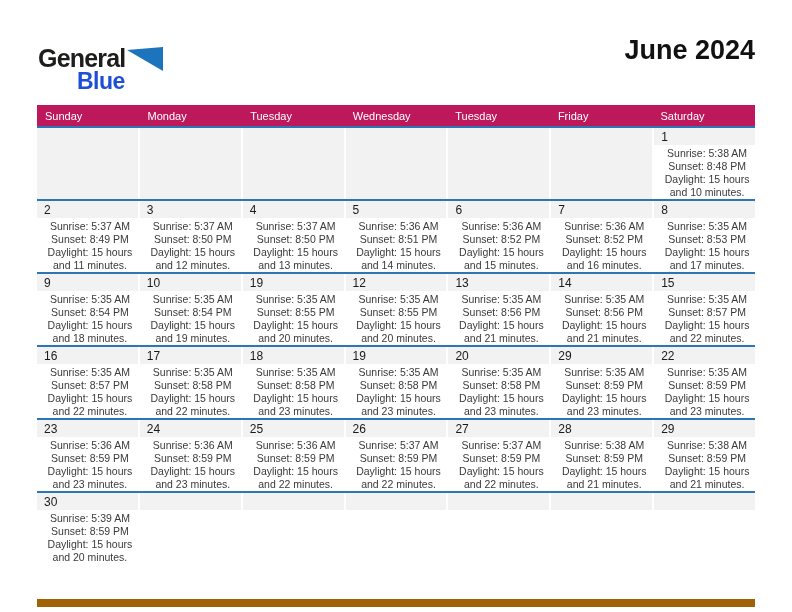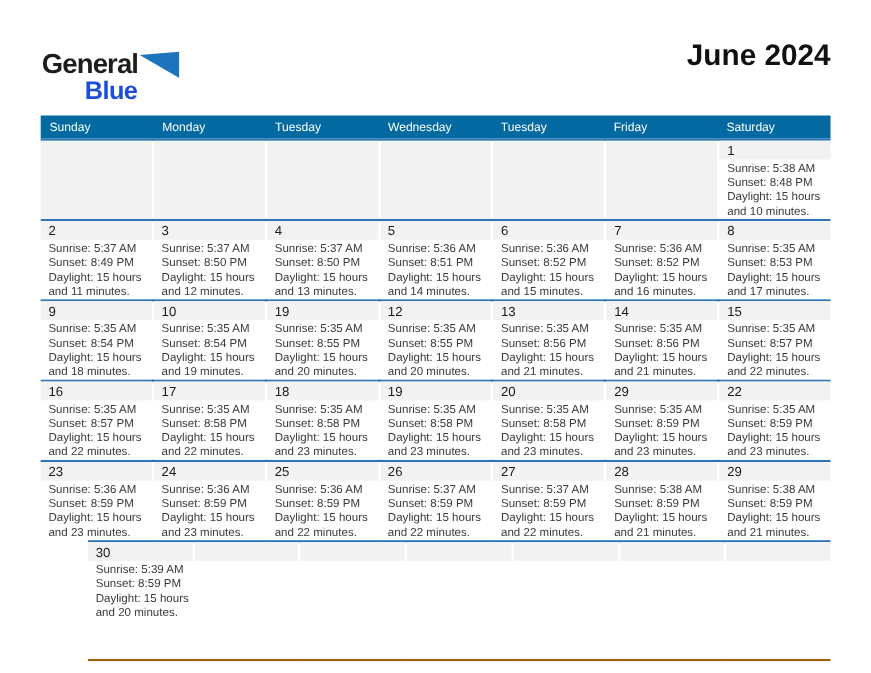--- a/index.html
+++ b/index.html
@@ -12,31 +12,31 @@
   .brand-line1{display:flex;align-items:flex-start;}
   .brand-general{font-size:25px;font-weight:600;letter-spacing:-0.8px;color:#1d1d1b;line-height:1;}
   .brand-tri{margin-left:1px;margin-top:1px;}
   .brand-blue{font-size:23px;font-weight:600;letter-spacing:-0.5px;color:#1d4ed8;line-height:1;margin-left:39px;margin-top:-7px;}
   
   .titles{position:absolute;right:37px;top:36px;text-align:right;}
   .month-title{font-size:27px;font-weight:700;color:#111;line-height:1.1;}
   .location{font-size:15.5px;font-weight:400;color:#1a1a1a;margin-top:11px;}
   
   .calendar{position:absolute;left:37px;top:105px;width:718px;}
-  .weekday-header{display:flex;background:#0369a1;height:21px;align-items:center;justify-content:flex-end;}
+  .weekday-header{display:flex;background:#be185d;height:21px;align-items:center;}
   .wh-cell{flex:1 1 0;color:#ffffff;font-size:11px;padding-left:8px;overflow:hidden;white-space:nowrap;}
   .week{display:flex;border-top:2px solid #2e75b6;min-height:71px;}
-  .week:last-child{min-height:106px;border-bottom:2px solid #a16207;margin-left:43px;}
+  .week:last-child{min-height:106px;border-bottom:8px solid #a16207;}
   .day-cell{flex:1 1 0;margin-right:2px;background:#ffffff;}
   .day-cell:last-child{margin-right:0;}
   .day-cell.empty-full{background:#f2f2f2;}
   .day-band{background:#f2f2f2;height:17px;display:flex;align-items:center;}
   .empty-full .day-band{background:transparent;}
   .day-num{font-size:12px;color:#1a1a1a;padding-left:7px;line-height:1;}
-  .day-body{padding:2px 2px 0 7px;}
+  .day-body{padding:2px 2px 0 7px;text-align:center;}
   .day-line{font-size:10.5px;line-height:13px;color:#3a3a3a;white-space:nowrap;}
 </style>
 </head>
 <body>
 
 <div class="page">
 
   <div class="brand">
     <div class="brand-line1">
       <span class="brand-general">General</span>

